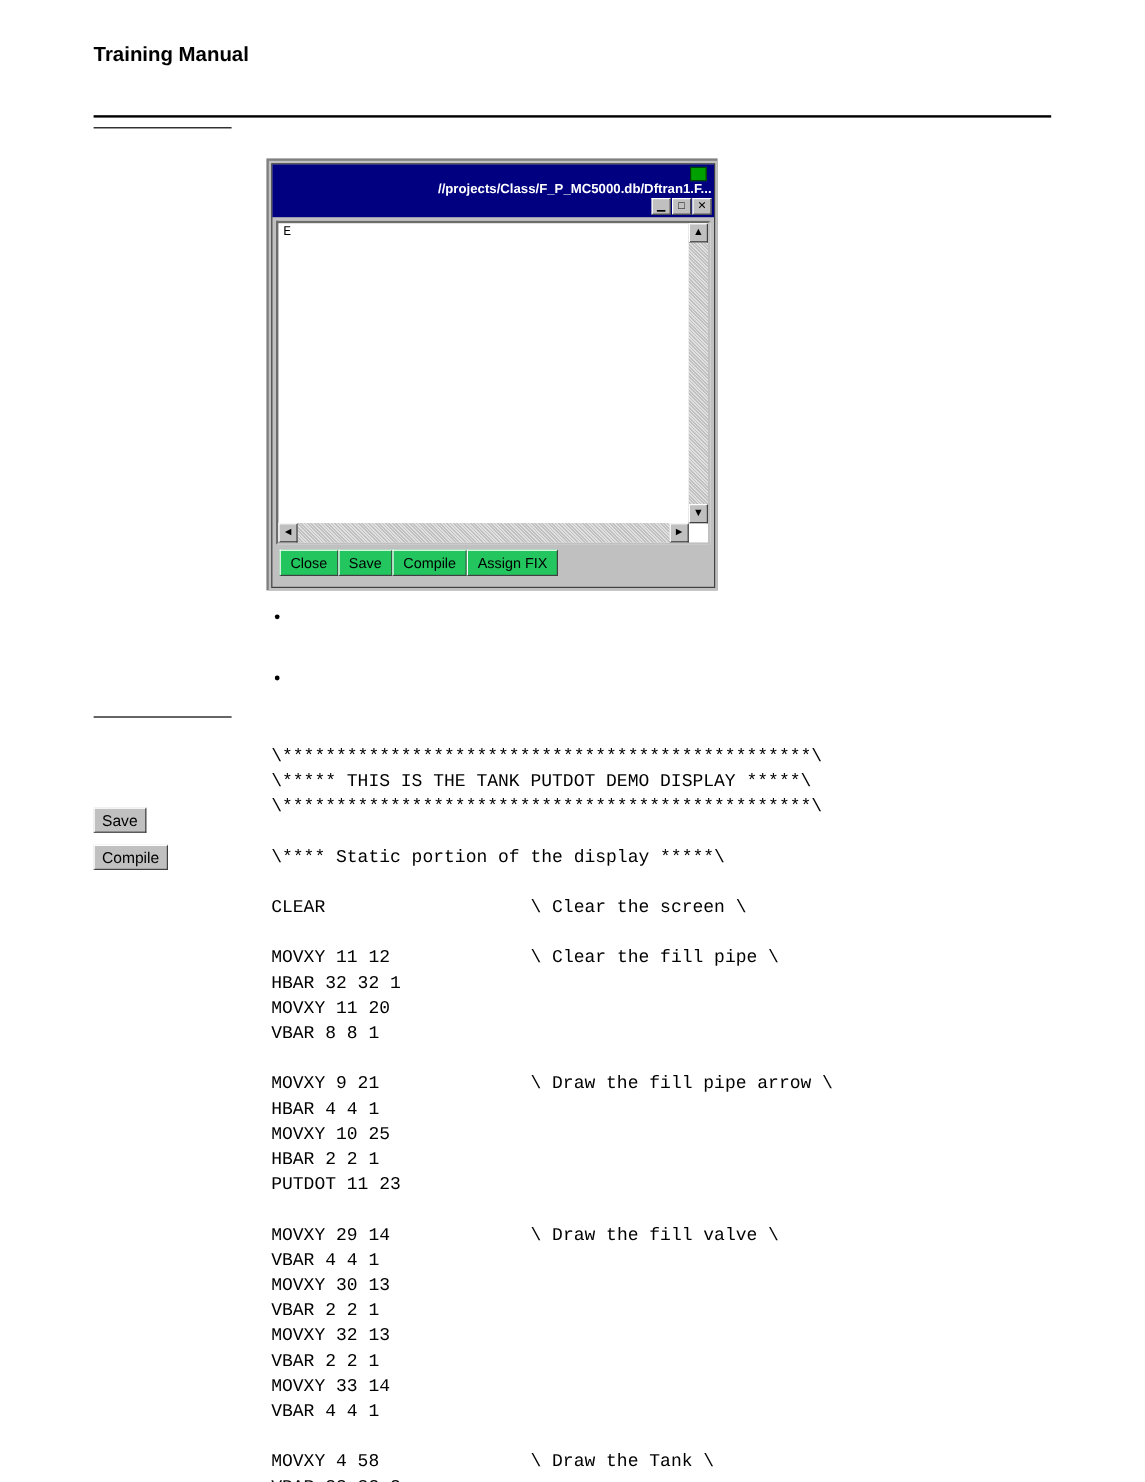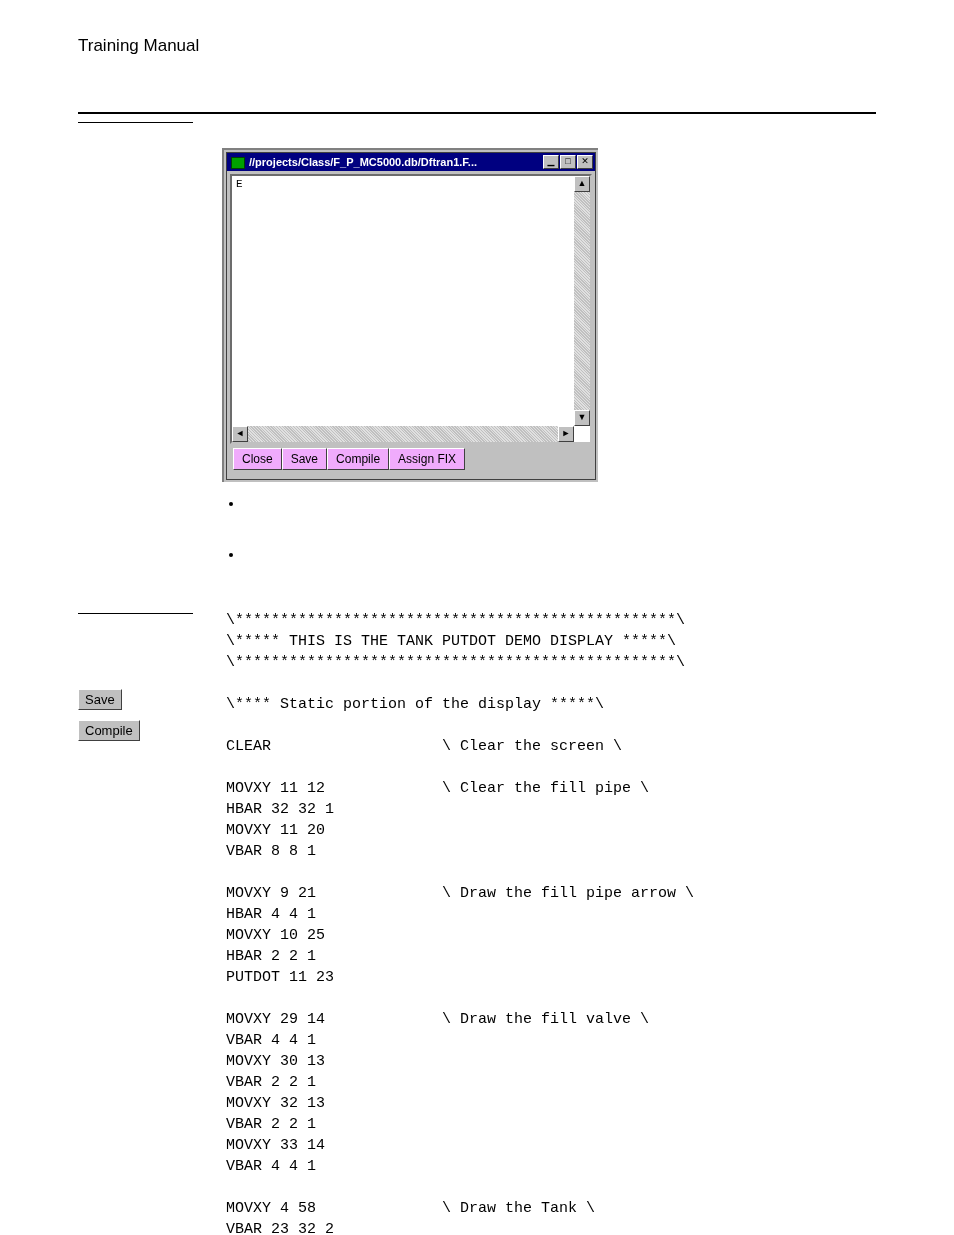--- a/index.html
+++ b/index.html
@@ -4,21 +4,21 @@
 <style>
   html,body{margin:0;padding:0;background:#fff;}
   .page{
     width:954px;height:1235px;
     box-sizing:border-box;
     padding:36px 78px 0 78px;
     font-family:Arial,Helvetica,sans-serif;
     color:#000;
     position:relative;
   }
-  .header-title{font-size:17px;margin-bottom:56px;}
+  .header-title{font-size:17px;margin-bottom:40px;font-weight:bold;}
   .hr-top{border:none;border-top:2px solid #000;margin:0 0 8px 0;}
   .layout{display:flex;}
   .left-col{
     width:148px;flex:0 0 148px;
     box-sizing:border-box;
     padding-top:0;
   }
   .right-col{flex:1;padding-top:30px;}
   .side-rule{border:none;border-top:1.5px solid #000;width:115px;margin:0;}
 
@@ -26,21 +26,21 @@
   .win{
     width:368px;
     background:#c0c0c0;
     box-shadow:0 0 0 2px #c0c0c0, -1px -1px 0 3px #808080, 1px 1px 0 3px #fff;
     border:1px solid #404040;
   }
   .titlebar{
     background:#000080;color:#fff;
     font:11px/14px Tahoma,Arial;
     padding:2px 2px 2px 4px;
-    display:flex;align-items:flex-end;
+    display:flex;align-items:flex-end;flex-direction:column;
   }
   .titlebar .t-icon{
     width:14px;height:12px;background:#00a000;
     display:inline-block;margin-right:4px;flex:0 0 auto;
     box-shadow:inset 0 0 0 1px #004000;
   }
   .titlebar .t-text{flex:1;white-space:nowrap;overflow:hidden;font-weight:bold;}
   .titlebar .t-btns{display:flex;gap:1px;}
   .t-btn{
     width:16px;height:14px;background:#c0c0c0;
@@ -71,21 +71,21 @@
     background:#c0c0c0;
     border:1px solid #fff;border-right-color:#404040;border-bottom-color:#404040;
     box-sizing:border-box;text-align:center;font:9px/12px Arial;color:#000;
   }
   .vscroll .sb-top{top:0;left:0;}
   .vscroll .sb-bot{bottom:0;left:0;}
   .hscroll .sb-left{left:0;top:0;}
   .hscroll .sb-right{right:0;top:0;}
   .btnrow{padding:4px 3px 6px 3px;display:flex;gap:0;}
   .b95{
-    background:#f0abfc;
+    background:#22c55e;
     border:1px solid #fff;border-right-color:#404040;border-bottom-color:#404040;
     font:12px/16px Arial;padding:2px 8px;
   }
 
   .bullets{margin:16px 0 0 0;padding-left:18px;}
   .bullets li{font-size:13px;margin:0 0 36px 0;list-style:disc;min-height:10px;}
 
   .side-rule2{border:none;border-top:1.5px solid #000;width:115px;margin:0;}
 
   .side-btn{

